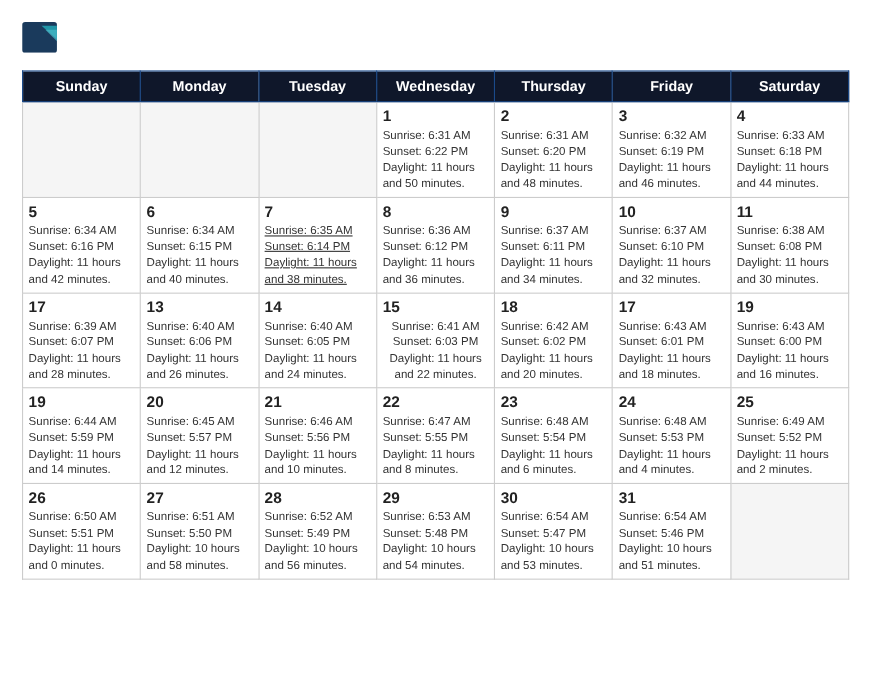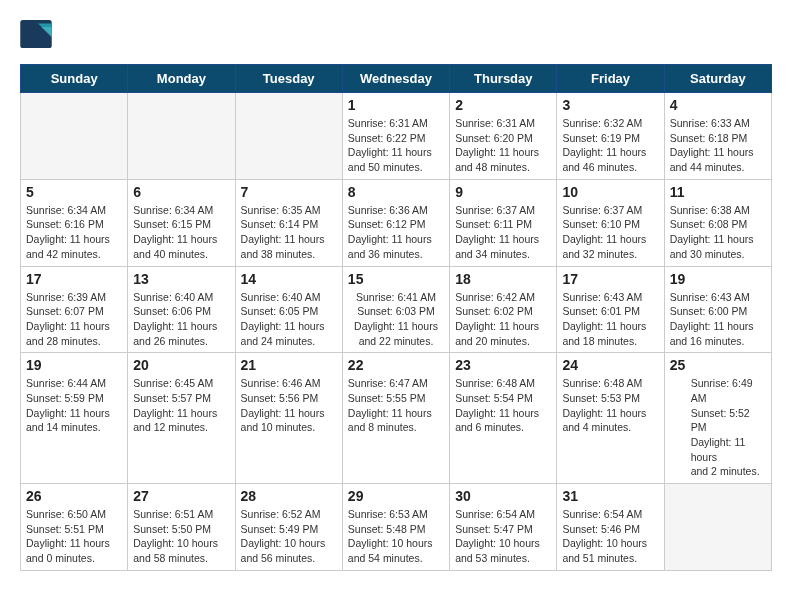--- a/index.html
+++ b/index.html
@@ -45,21 +45,21 @@
     .location {
       font-size: 15px;
       color: #333;
     }
     .calendar {
       width: 100%;
       border-collapse: collapse;
       border: 1px solid #ccc;
     }
     .calendar th {
-      background-color: #0c4a6e;
+      background-color: #0f172a;
       color: white;
       text-align: center;
       padding: 6px 4px;
       font-size: 13px;
       border: 1px solid #1a4a8a;
     }
     .calendar td {
       vertical-align: top;
       border: 1px solid #ccc;
       padding: 4px 5px;
@@ -162,21 +162,21 @@
         </td>
         <td>
           <span class="day-num">6</span>
           <div class="day-info" style="white-space: pre-line;">Sunrise: 6:34 AM
 Sunset: 6:15 PM
 Daylight: 11 hours
 and 40 minutes.</div>
         </td>
         <td>
           <span class="day-num">7</span>
-          <div class="day-info" style="white-space: pre-line;">Sunrise: 6:35 AM
+          <div class="day-info" style="white-space: pre-line; text-decoration: underline;">Sunrise: 6:35 AM
 Sunset: 6:14 PM
 Daylight: 11 hours
 and 38 minutes.</div>
         </td>
         <td>
           <span class="day-num">8</span>
           <div class="day-info" style="white-space: pre-line;">Sunrise: 6:36 AM
 Sunset: 6:12 PM
 Daylight: 11 hours
 and 36 minutes.</div>
@@ -292,21 +292,21 @@
         </td>
         <td>
           <span class="day-num">24</span>
           <div class="day-info" style="white-space: pre-line;">Sunrise: 6:48 AM
 Sunset: 5:53 PM
 Daylight: 11 hours
 and 4 minutes.</div>
         </td>
         <td>
           <span class="day-num">25</span>
-          <div class="day-info" style="white-space: pre-line; margin-left: 21px;">Sunrise: 6:49 AM
+          <div class="day-info" style="white-space: pre-line;">Sunrise: 6:49 AM
 Sunset: 5:52 PM
 Daylight: 11 hours
 and 2 minutes.</div>
         </td>
       </tr>
       <tr>
         <td>
           <span class="day-num">26</span>
           <div class="day-info" style="white-space: pre-line;">Sunrise: 6:50 AM
 Sunset: 5:51 PM

